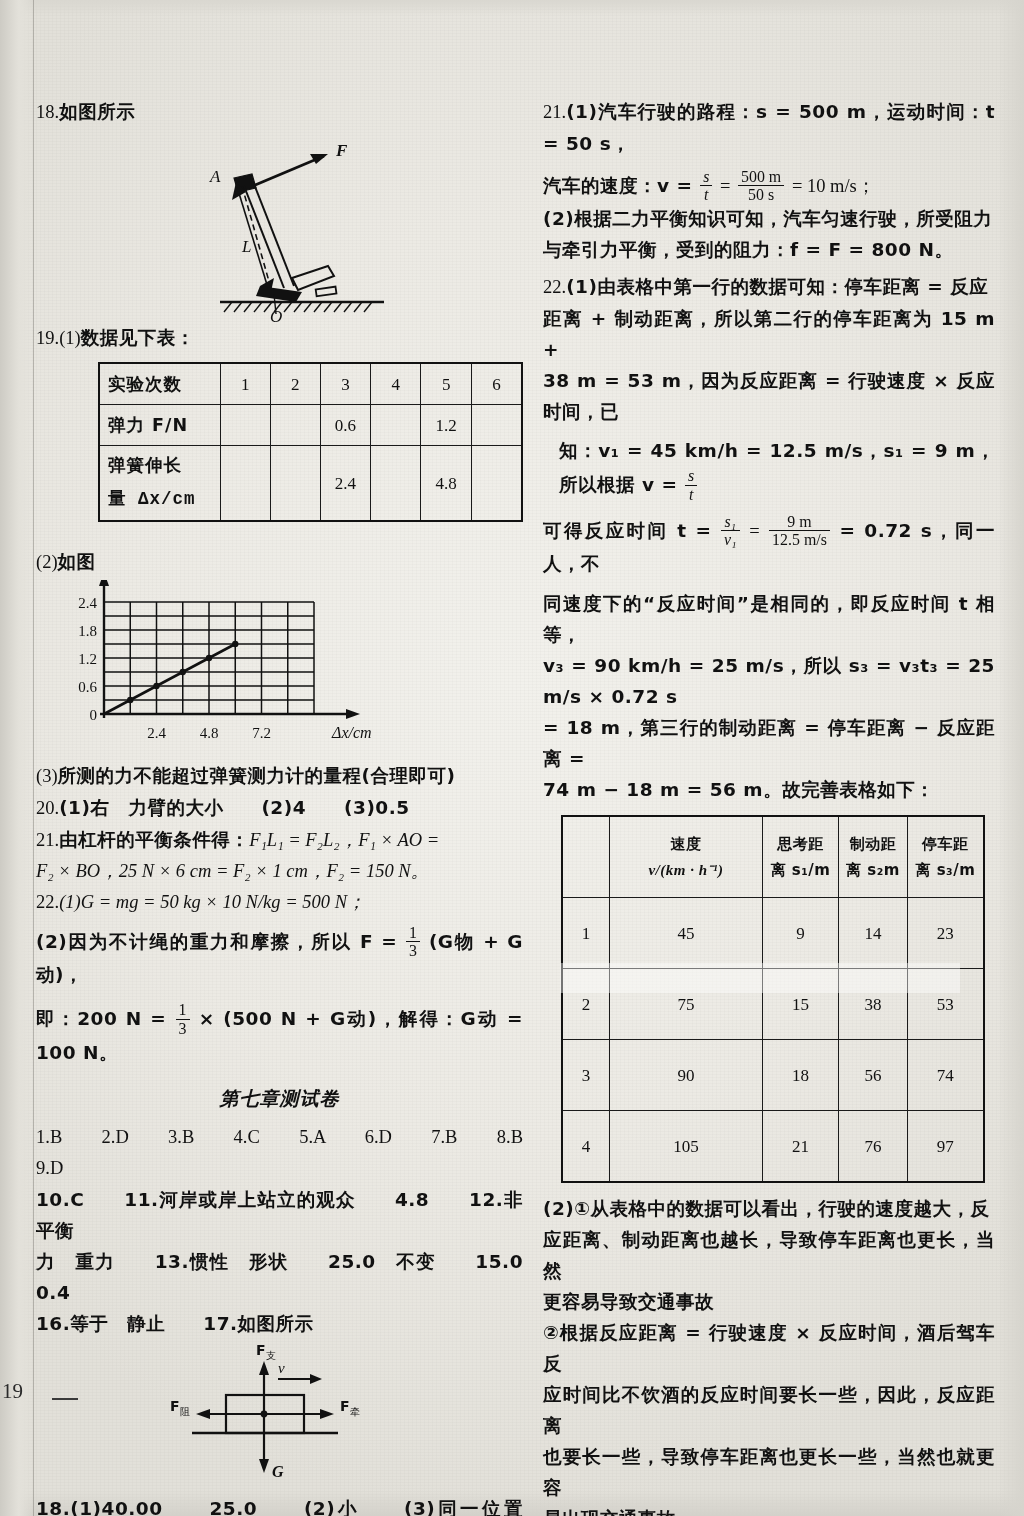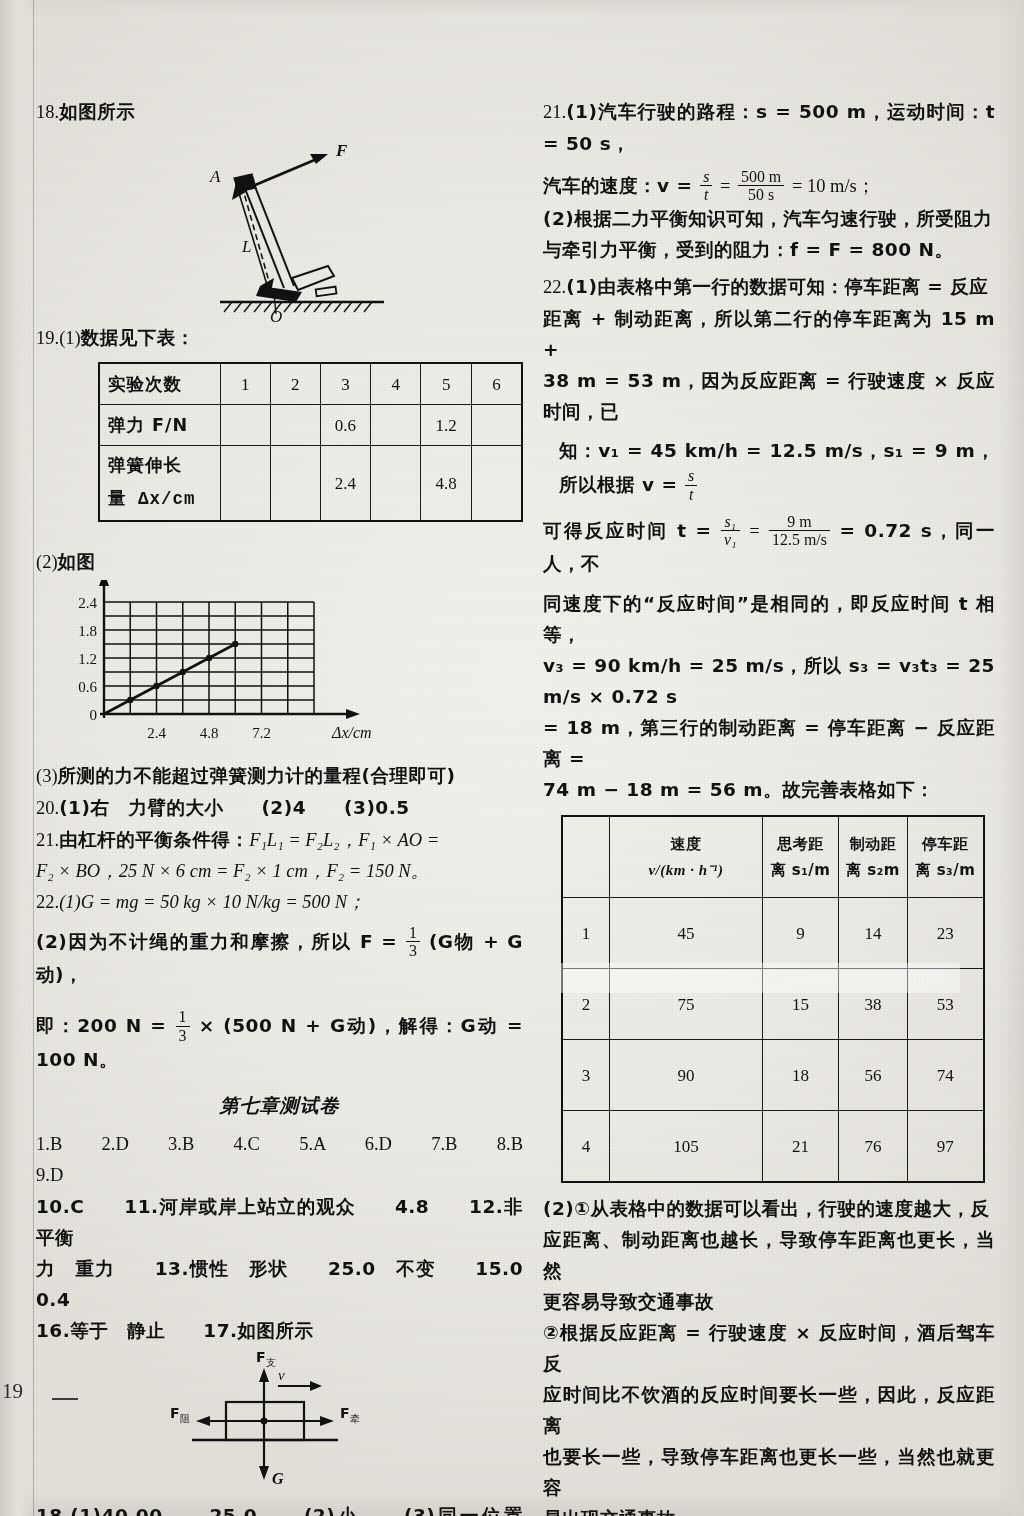--- a/index.html
+++ b/index.html
@@ -288,21 +288,21 @@
 
   <p class="line" style="margin-top:6px;">
     <span class="cn">(2)因为不计绳的重力和摩擦，所以 F =</span>
     <span class="frac">
       <span class="num">1</span>
       <span class="den">3</span>
     </span>
     <span class="cn">(G物 + G动)，</span>
   </p>
 
-  <p class="line" style="margin-top:17px;">
+  <p class="line" style="margin-top:10px;">
     <span class="cn">即：200 N =</span>
     <span class="frac">
       <span class="num">1</span>
       <span class="den">3</span>
     </span>
     <span class="cn">× (500 N + G动)，解得：G动 = 100 N。</span>
   </p>
 
   <div class="hdr">第七章测试卷</div>
 

